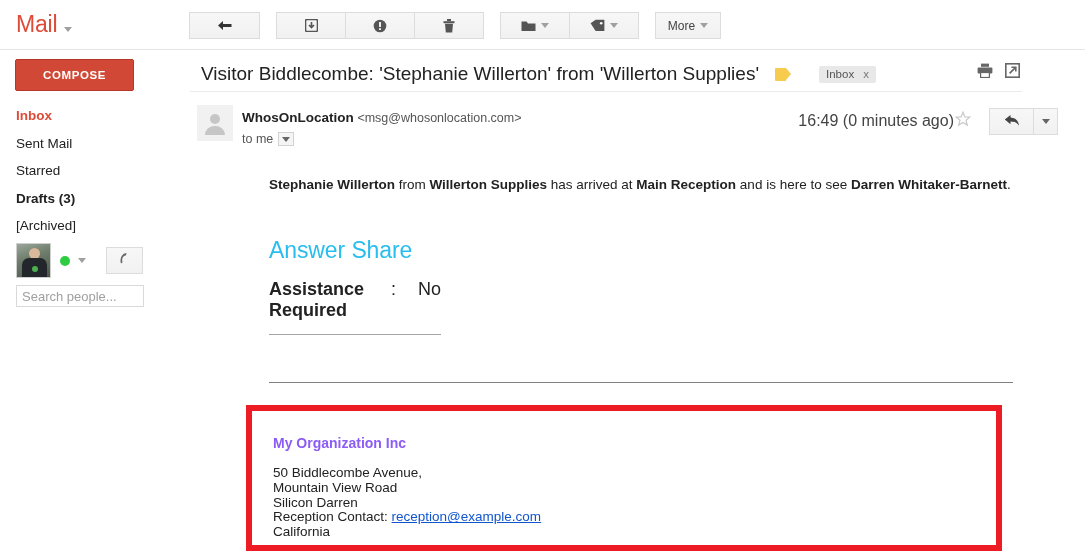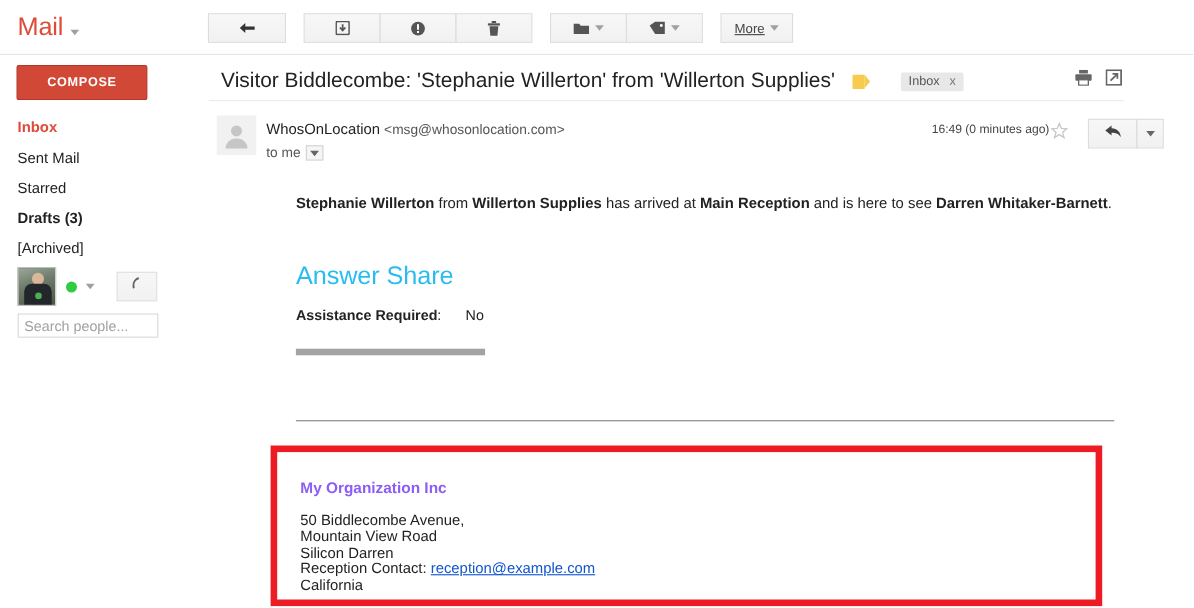--- a/index.html
+++ b/index.html
@@ -74,21 +74,21 @@
     align-items: center;
     justify-content: center;
     gap: 5px;
     font-size: 12px;
     color: #444;
     cursor: pointer;
   }
   .tbtn + .tbtn { margin-left: -1px; }
   .tbtn.wide { min-width: 70px; }
   .tbtn.back { min-width: 71px; }
-  .tbtn.more { min-width: 66px; text-decoration: underline; }
+  .tbtn.more { min-width: 66px; }
   .tbtn svg { display: block; }
 
   
   .sidebar {
     position: absolute;
     left: 0; top: 51px;
     width: 188px;
     height: 502px;
     background: #fff;
   }
@@ -297,21 +297,21 @@
     width: 20px; height: 9px;
     border-radius: 10px 10px 0 0;
     background: #c6c6c6;
   }
   .sender-line {
     position: absolute;
     left: 45px; top: 5px;
     font-size: 13px;
     white-space: nowrap;
   }
-  .sender-name { font-weight: normal; color: #222; font-size: 13.5px; margin-top: 24px; }
+  .sender-name { font-weight: bold; color: #222; font-size: 13.5px; margin-top: 24px; }
   .sender-email { color: #555; font-size: 12.5px; }
   .to-line {
     position: absolute;
     left: 45px; top: 27px;
     display: flex;
     align-items: center;
     gap: 5px;
     font-size: 12.5px;
     color: #555;
   }
@@ -320,21 +320,21 @@
     border: 1px solid #d2d2d2;
     background: #f5f5f5;
     display: flex;
     align-items: center;
     justify-content: center;
     cursor: pointer;
   }
   .timestamp {
     position: absolute;
     right: 113px; top: 7px;
-    font-size: 11px;
+    font-size: 16px;
     color: #444;
     white-space: nowrap;
   }
   .star {
     position: absolute;
     right: 96px; top: 6px;
     cursor: pointer;
   }
   .reply-group {
     position: absolute;
@@ -372,23 +372,23 @@
     font-size: 13.5px;
     color: #222;
     margin: 15px 0 0 0;
     line-height: 18px;
   }
   .para b { font-weight: bold; }
   .h-answer { margin-top: 42px; }
   .field-row {
     margin-top: 15px;
     width: 172px;
-    border-bottom: 6px solid #a3a3a3;
-    padding-bottom: 23px;
-    font-size: 13px;
+    border-bottom: 1px solid #a3a3a3;
+    padding-bottom: 13px;
+    font-size: 18px;
     display: flex;
     align-items: baseline;
   }
   .field-label { font-weight: bold; color: #222; }
   .field-colon { color: #222; }
   .field-value { margin-left: 22px; color: #222; }
 
   .grey-rule {
     position: absolute;
     left: 0; top: 221px;

